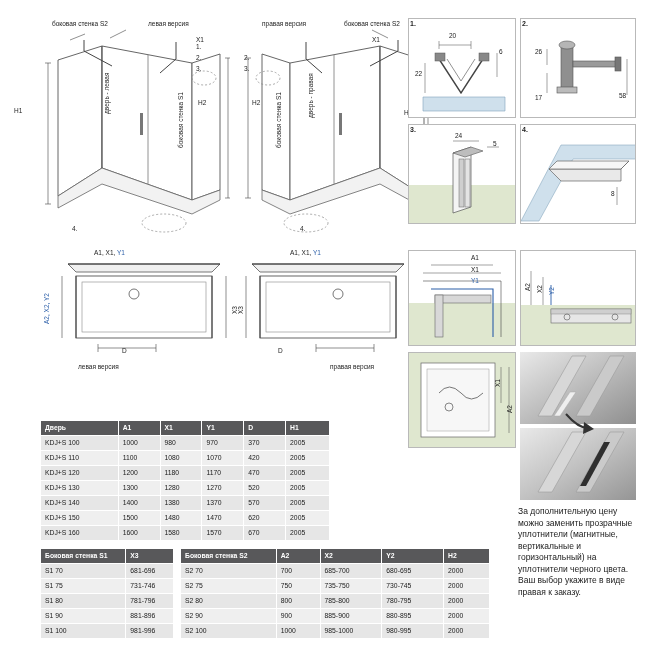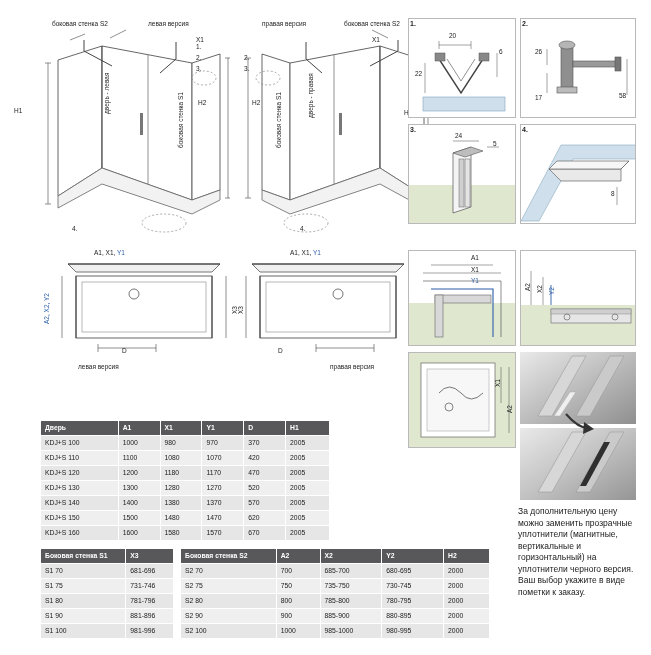--- a/index.html
+++ b/index.html
@@ -345,21 +345,21 @@
     </svg>
   </div>
 
   <div class="abs" style="left:562px; top:410px;">
     <svg width="34" height="24" viewBox="0 0 34 24">
       <path d="M4 4 q12 14 22 14" fill="none" stroke="#333" stroke-width="2"></path>
       <polygon points="22,12 32,19 21,24" fill="#333"></polygon>
     </svg>
   </div>
 
-  <div class="note" style="left:518px; top:506px;">За дополнительную цену можно заменить прозрачные уплотнители (магнитные, вертикальные и горизонтальный) на уплотнители черного версия. Ваш выбор укажите в виде пометки к заказу.</div>
+  <div class="note" style="left:518px; top:506px;">За дополнительную цену можно заменить прозрачные уплотнители (магнитные, вертикальные и горизонтальный) на уплотнители черного цвета. Ваш выбор укажите в виде правая к заказу.</div>
 
   <table class="spec" id="tbl-door" style="left:40px; top:420px; width:290px;">
     <thead>
       <tr>
         <th style="width:78px;">Дверь</th>
         <th style="width:42px;">A1</th>
         <th style="width:42px;">X1</th>
         <th style="width:42px;">Y1</th>
         <th style="width:42px;">D</th>
         <th style="width:44px;">H1</th>

